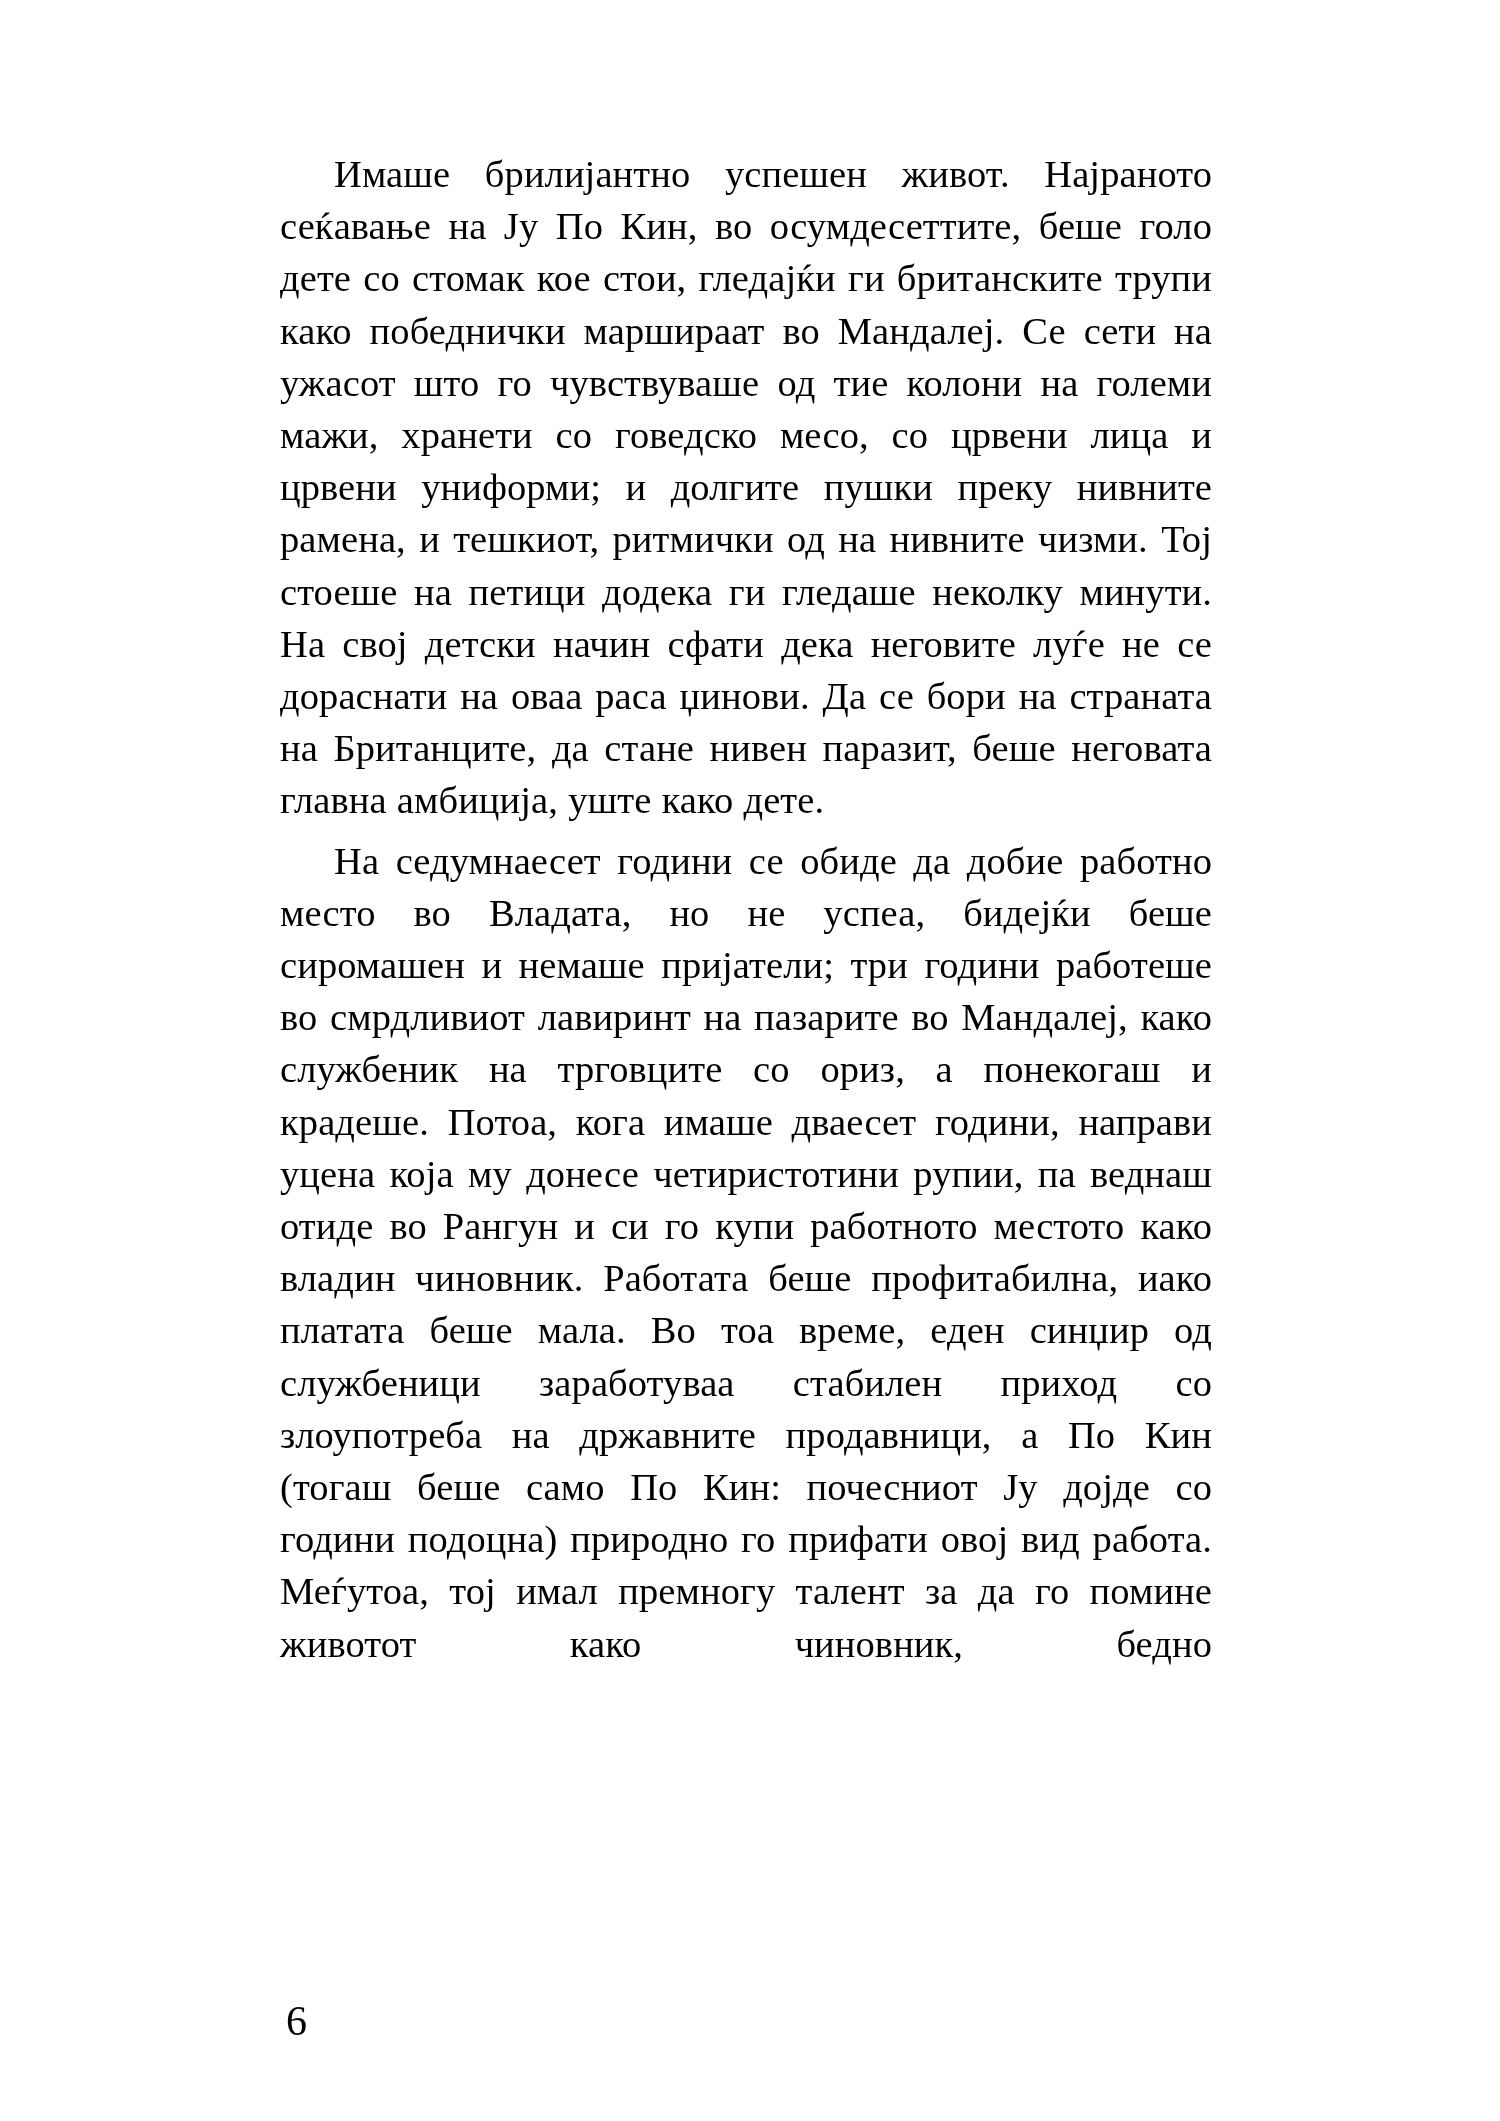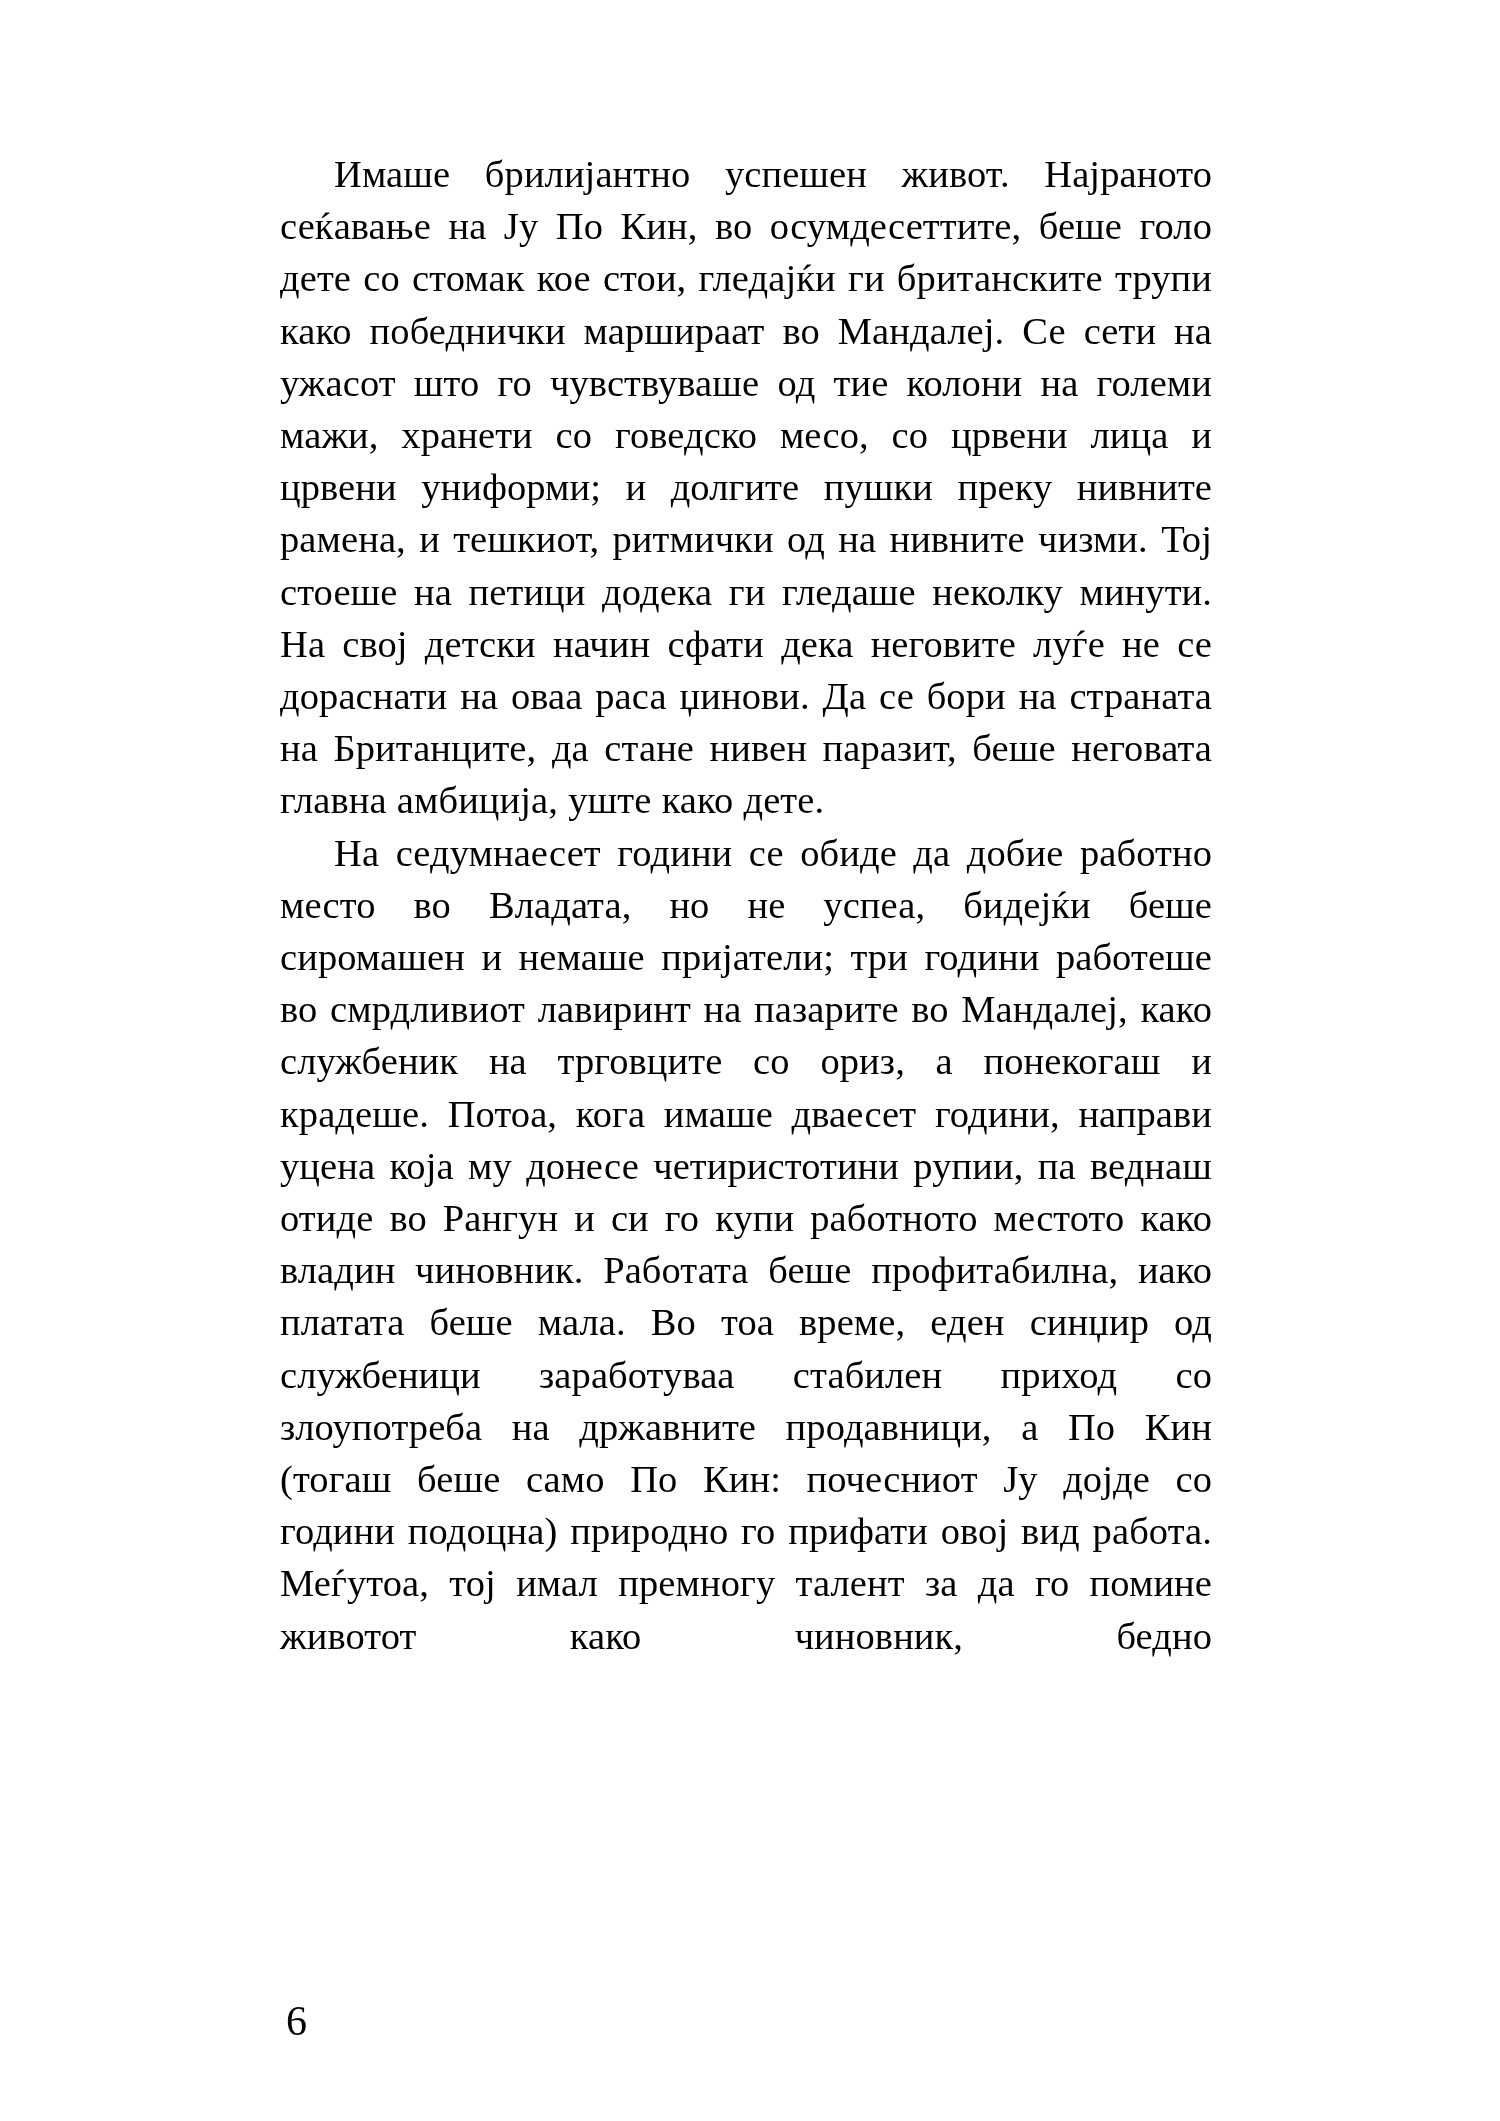--- a/index.html
+++ b/index.html
@@ -39,21 +39,21 @@
     text-indent: 54px;
     font-size: 38.5px;
     line-height: 52.2px;
     letter-spacing: 0.1px;
     word-spacing: 0.5px;
     hyphens: manual;
     -webkit-hyphens: manual;
   }
 
   .para + .para {
-    margin-top: 0;
+    margin-top: 8px;
   }
 
   
   .para.stretch-last {
     text-align-last: justify;
   }
 
   .page-number {
     position: absolute;
     left: 286px;

